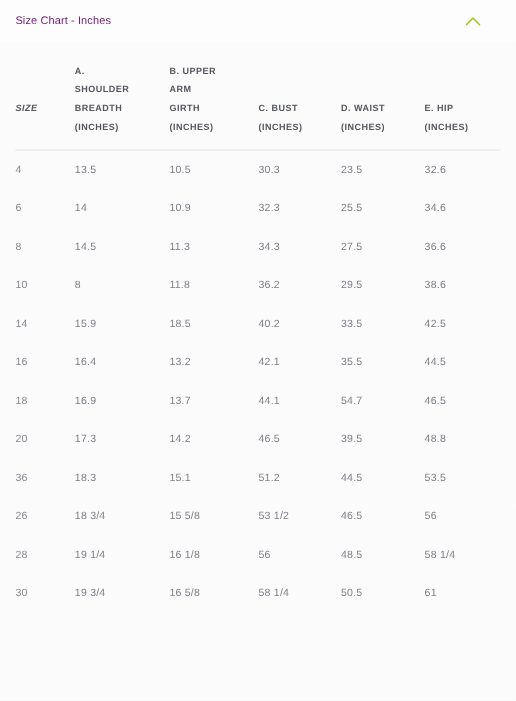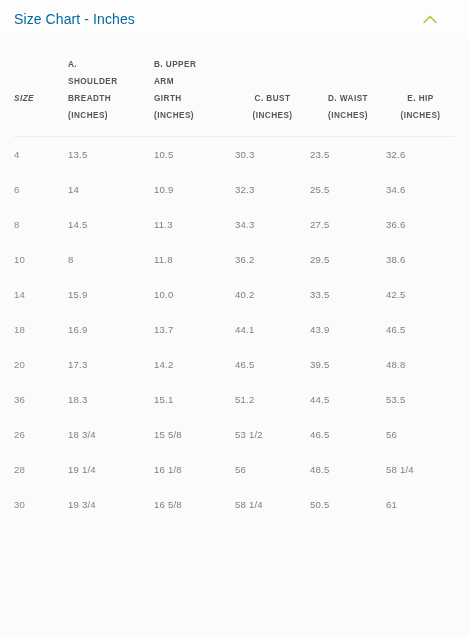--- a/index.html
+++ b/index.html
@@ -27,24 +27,24 @@
   .panel-header {
     position: relative;
     height: 38px;
     padding: 0 16px 0 14px;
     display: flex;
     align-items: center;
     justify-content: space-between;
     background: #fdfdfd;
   }
   .panel-title {
-    font-size: 14px;
+    font-size: 10px;
     font-weight: 400;
     letter-spacing: .1px;
-    color: #0369a1;
+    color: #701a75;
     white-space: nowrap;
   }
   .chevron-btn {
     width: 22px;
     height: 22px;
     display: flex;
     align-items: center;
     justify-content: center;
     flex: none;
     margin-right: 12px;
@@ -82,21 +82,21 @@
     border-bottom: 1px solid #ededed;
   }
   thead th .hd {
     display: block;
   }
   
   thead th.th-size { vertical-align: bottom; }
   thead th.th-size .hd { padding-bottom: 17px; font-style: italic; }
   thead th.th-c .hd,
   thead th.th-d .hd,
-  thead th.th-e .hd { padding-bottom: 0; text-align: center; }
+  thead th.th-e .hd { padding-bottom: 0; }
 
   tbody td {
     font-size: 9.6px;
     color: #7b7f86;
     letter-spacing: .2px;
     height: 35px;
     padding: 0;
     vertical-align: middle;
     background: #fbfbfb;
     white-space: nowrap;
@@ -187,31 +187,39 @@
             <td>10</td>
             <td>8</td>
             <td>11.8</td>
             <td>36.2</td>
             <td>29.5</td>
             <td>38.6</td>
           </tr>
           <tr>
             <td>14</td>
             <td>15.9</td>
-            <td>10.0</td>
+            <td>18.5</td>
             <td>40.2</td>
             <td>33.5</td>
             <td>42.5</td>
+          </tr>
+          <tr>
+            <td>16</td>
+            <td>16.4</td>
+            <td>13.2</td>
+            <td>42.1</td>
+            <td>35.5</td>
+            <td>44.5</td>
           </tr>
           <tr>
             <td>18</td>
             <td>16.9</td>
             <td>13.7</td>
             <td>44.1</td>
-            <td>43.9</td>
+            <td>54.7</td>
             <td>46.5</td>
           </tr>
           <tr>
             <td>20</td>
             <td>17.3</td>
             <td>14.2</td>
             <td>46.5</td>
             <td>39.5</td>
             <td>48.8</td>
           </tr>

